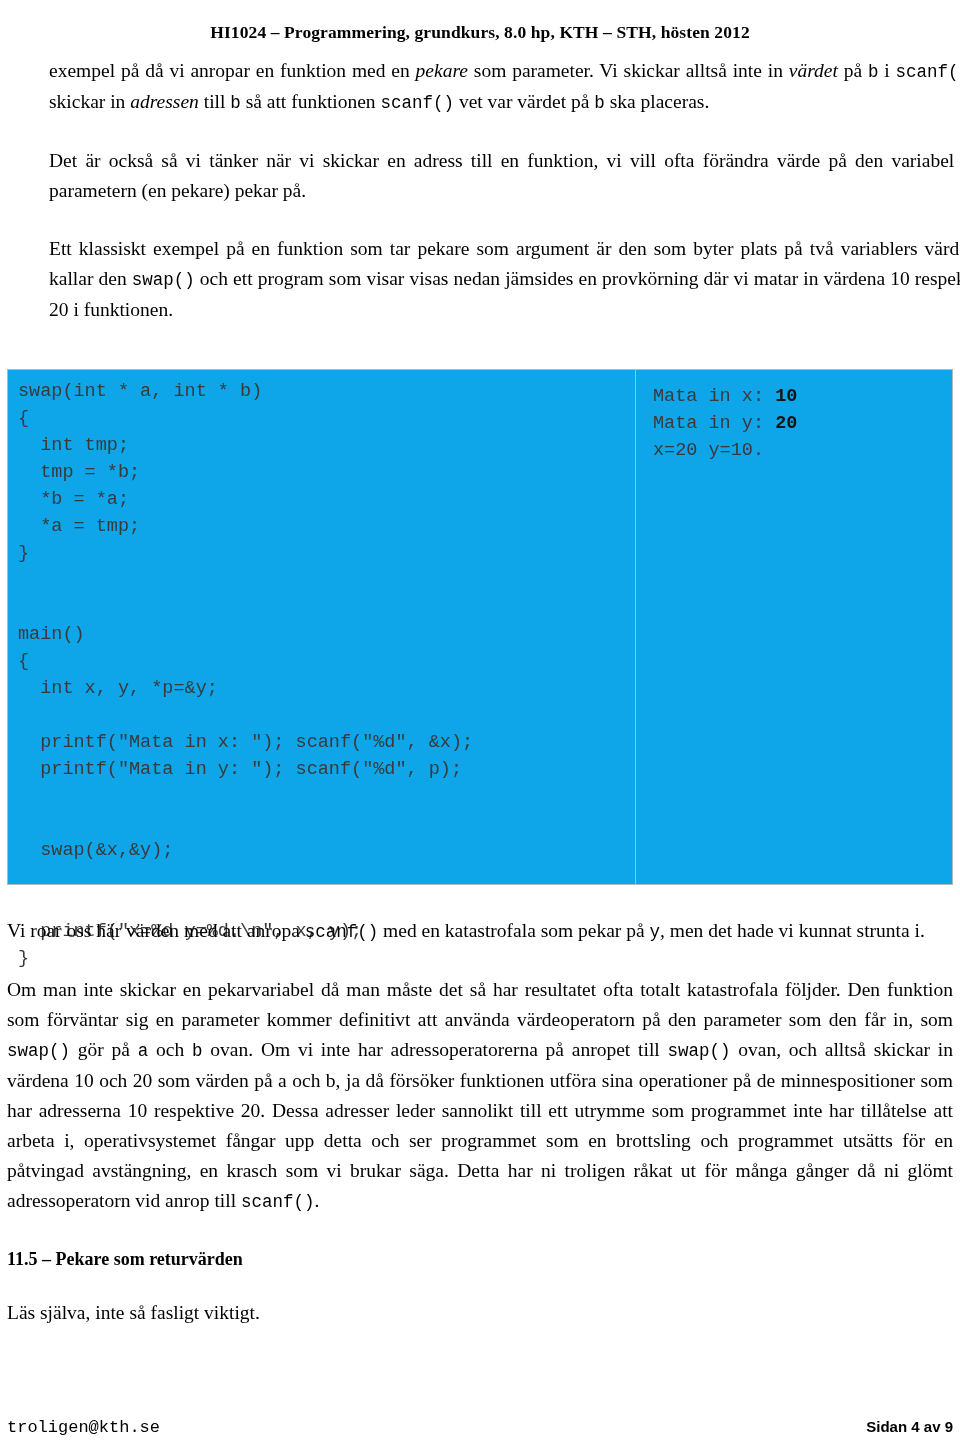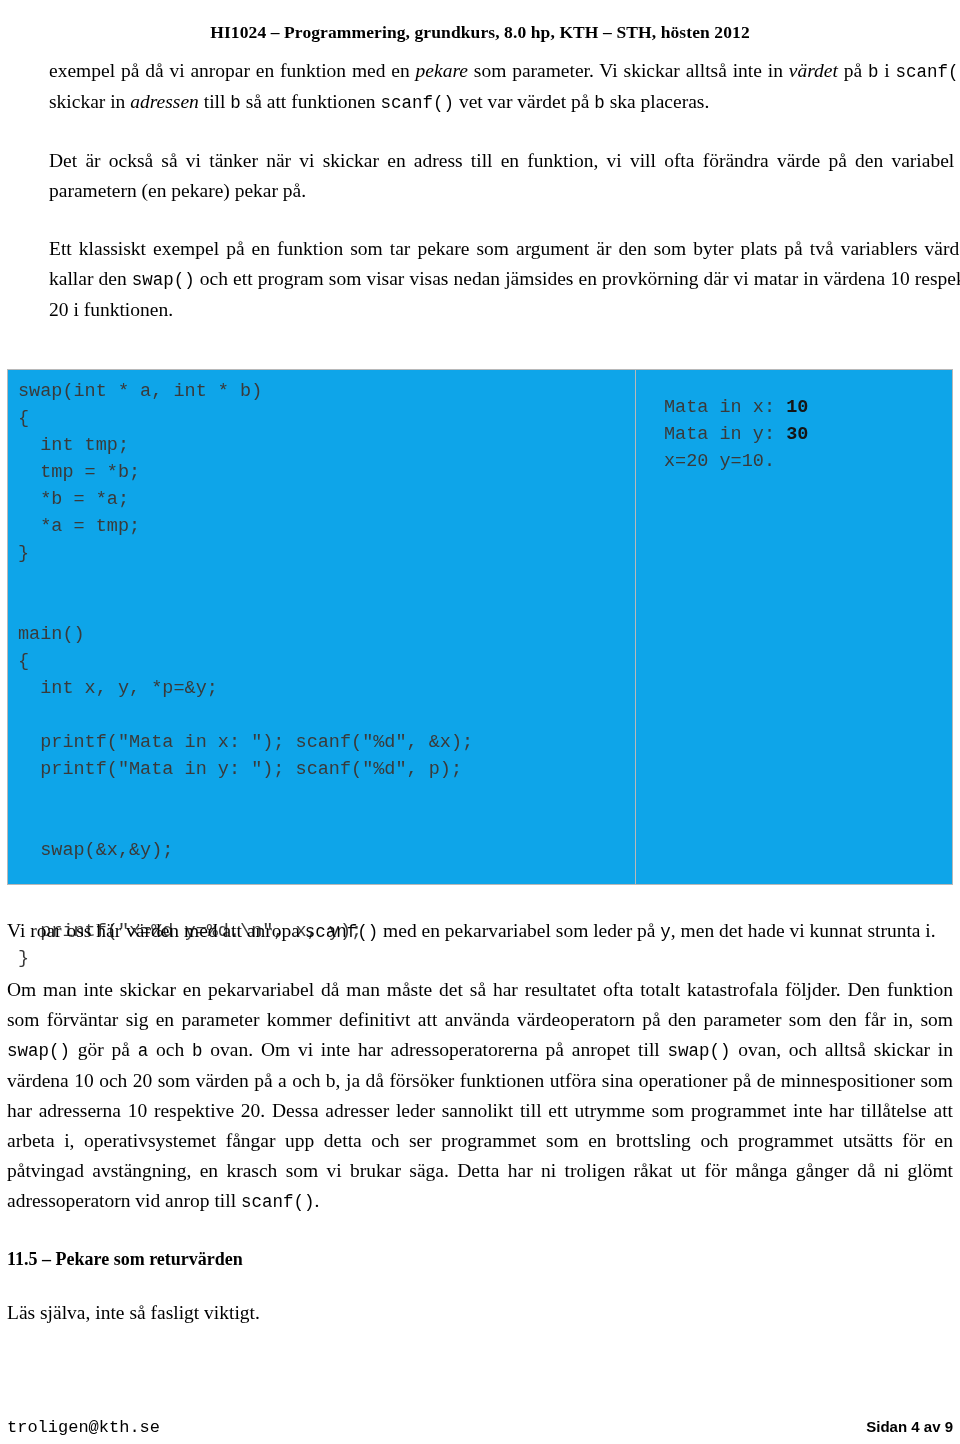--- a/index.html
+++ b/index.html
@@ -91,21 +91,21 @@
   }
   pre.code {
     margin: 0;
     font-family: "Liberation Mono", "DejaVu Sans Mono", monospace;
     font-size: 18.5px;
     line-height: 27px;
     color: #3a3a3a;
     white-space: pre;
   }
   pre.out {
-    margin: 16px;
+    margin: 5px;
     font-family: "Liberation Mono", "DejaVu Sans Mono", monospace;
     font-size: 18.5px;
     line-height: 27px;
     color: #3a3a3a;
     white-space: pre;
   }
   .out-line { display: block; }
   .out-bold { font-weight: bold; color: #151515; }
 
   
@@ -185,27 +185,27 @@
   printf("Mata in y: "); scanf("%d", p);
 
 
   swap(&amp;x,&amp;y);
 
 
   printf("x=%d y=%d.\n", x, y);
 }</pre>
     </div>
     <div class="out-cell">
-      <pre class="out"><span class="out-line"><span>Mata in x: </span><span class="out-bold">10</span></span><span class="out-line"><span>Mata in y: </span><span class="out-bold">30</span></span><span class="out-line">x=20 y=10.</span></pre>
+      <pre class="out"><span class="out-line"><span>Mata in x: </span><span class="out-bold">10</span></span><span class="out-line"><span>Mata in y: </span><span class="out-bold">20</span></span><span class="out-line">x=20 y=10.</span></pre>
     </div>
   </div>
 
   <div class="lower">
 
-    <p class="body-par"><span>Vi roar oss här värden med att anropa </span><span class="mono">scanf()</span><span> med en pekarvariabel som leder på </span><span class="mono">y</span><span>, men det hade vi kunnat strunta i.</span></p>
+    <p class="body-par"><span>Vi roar oss här värden med att anropa </span><span class="mono">scanf()</span><span> med en katastrofala som pekar på </span><span class="mono">y</span><span>, men det hade vi kunnat strunta i.</span></p>
 
     <div class="gap-md"></div>
 
     <p class="body-par"><span>Om man inte skickar en pekarvariabel då man måste det så har resultatet ofta totalt katastrofala följder. Den funktion som förväntar sig en parameter kommer definitivt att använda värdeoperatorn på den parameter som den får in, som </span><span class="mono">swap()</span><span> gör på </span><span class="mono">a</span><span> och </span><span class="mono">b</span><span> ovan. Om vi inte har adressoperatorerna på anropet till </span><span class="mono">swap()</span><span> ovan, och alltså skickar in värdena 10 och 20 som värden på a och b, ja då försöker funktionen utföra sina operationer på de minnespositioner som har adresserna 10 respektive 20. Dessa adresser leder sannolikt till ett utrymme som programmet inte har tillåtelse att arbeta i, operativsystemet fångar upp detta och ser programmet som en brottsling och programmet utsätts för en påtvingad avstängning, en krasch som vi brukar säga. Detta har ni troligen råkat ut för många gånger då ni glömt adressoperatorn vid anrop till </span><span class="mono">scanf()</span><span>.</span></p>
 
     <div class="gap-lg"></div>
 
     <h2 class="section-heading">11.5 – Pekare som returvärden</h2>
 
     <div class="gap-md"></div>

